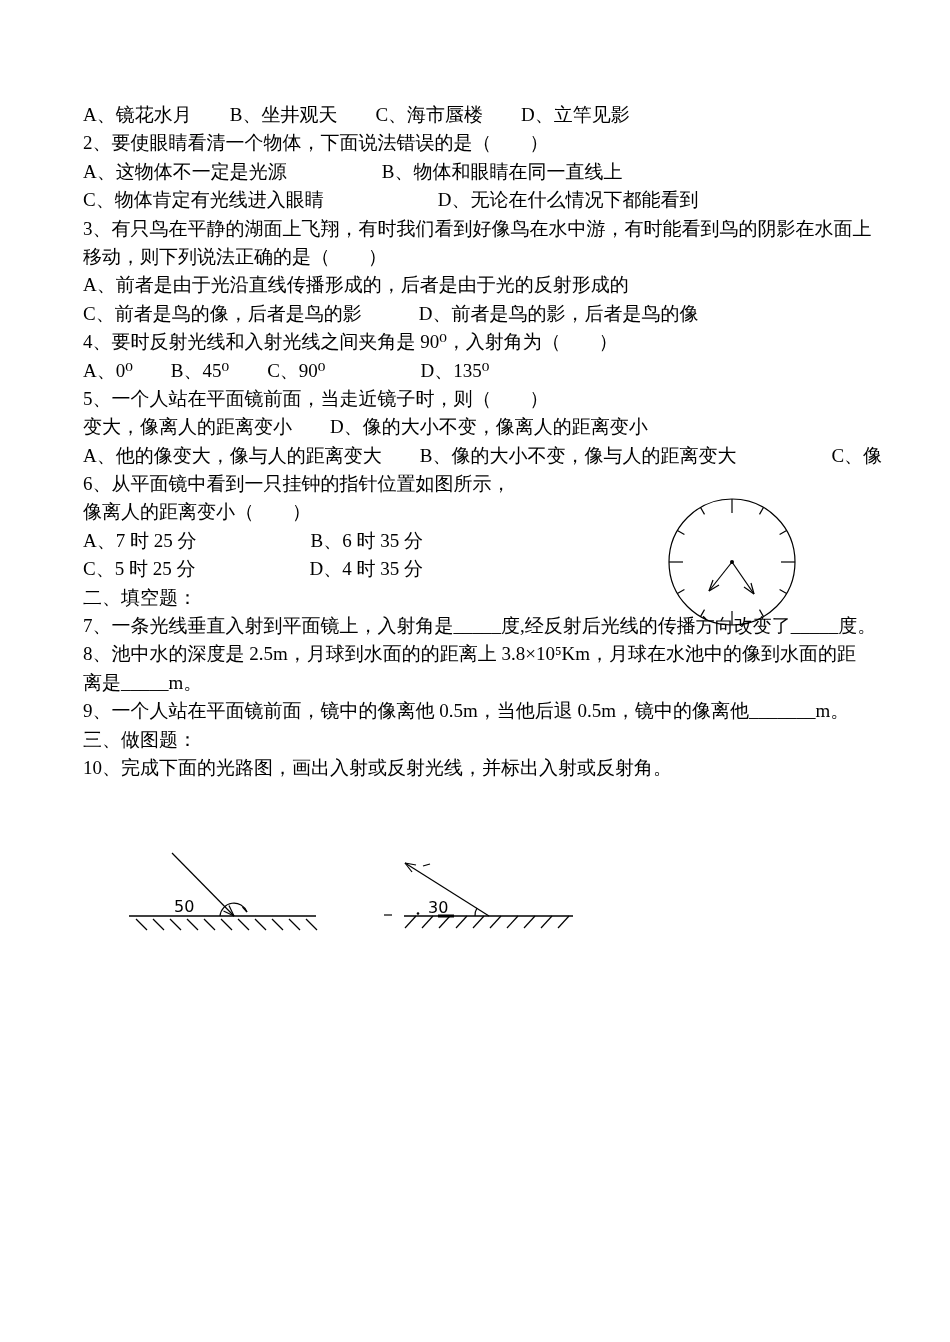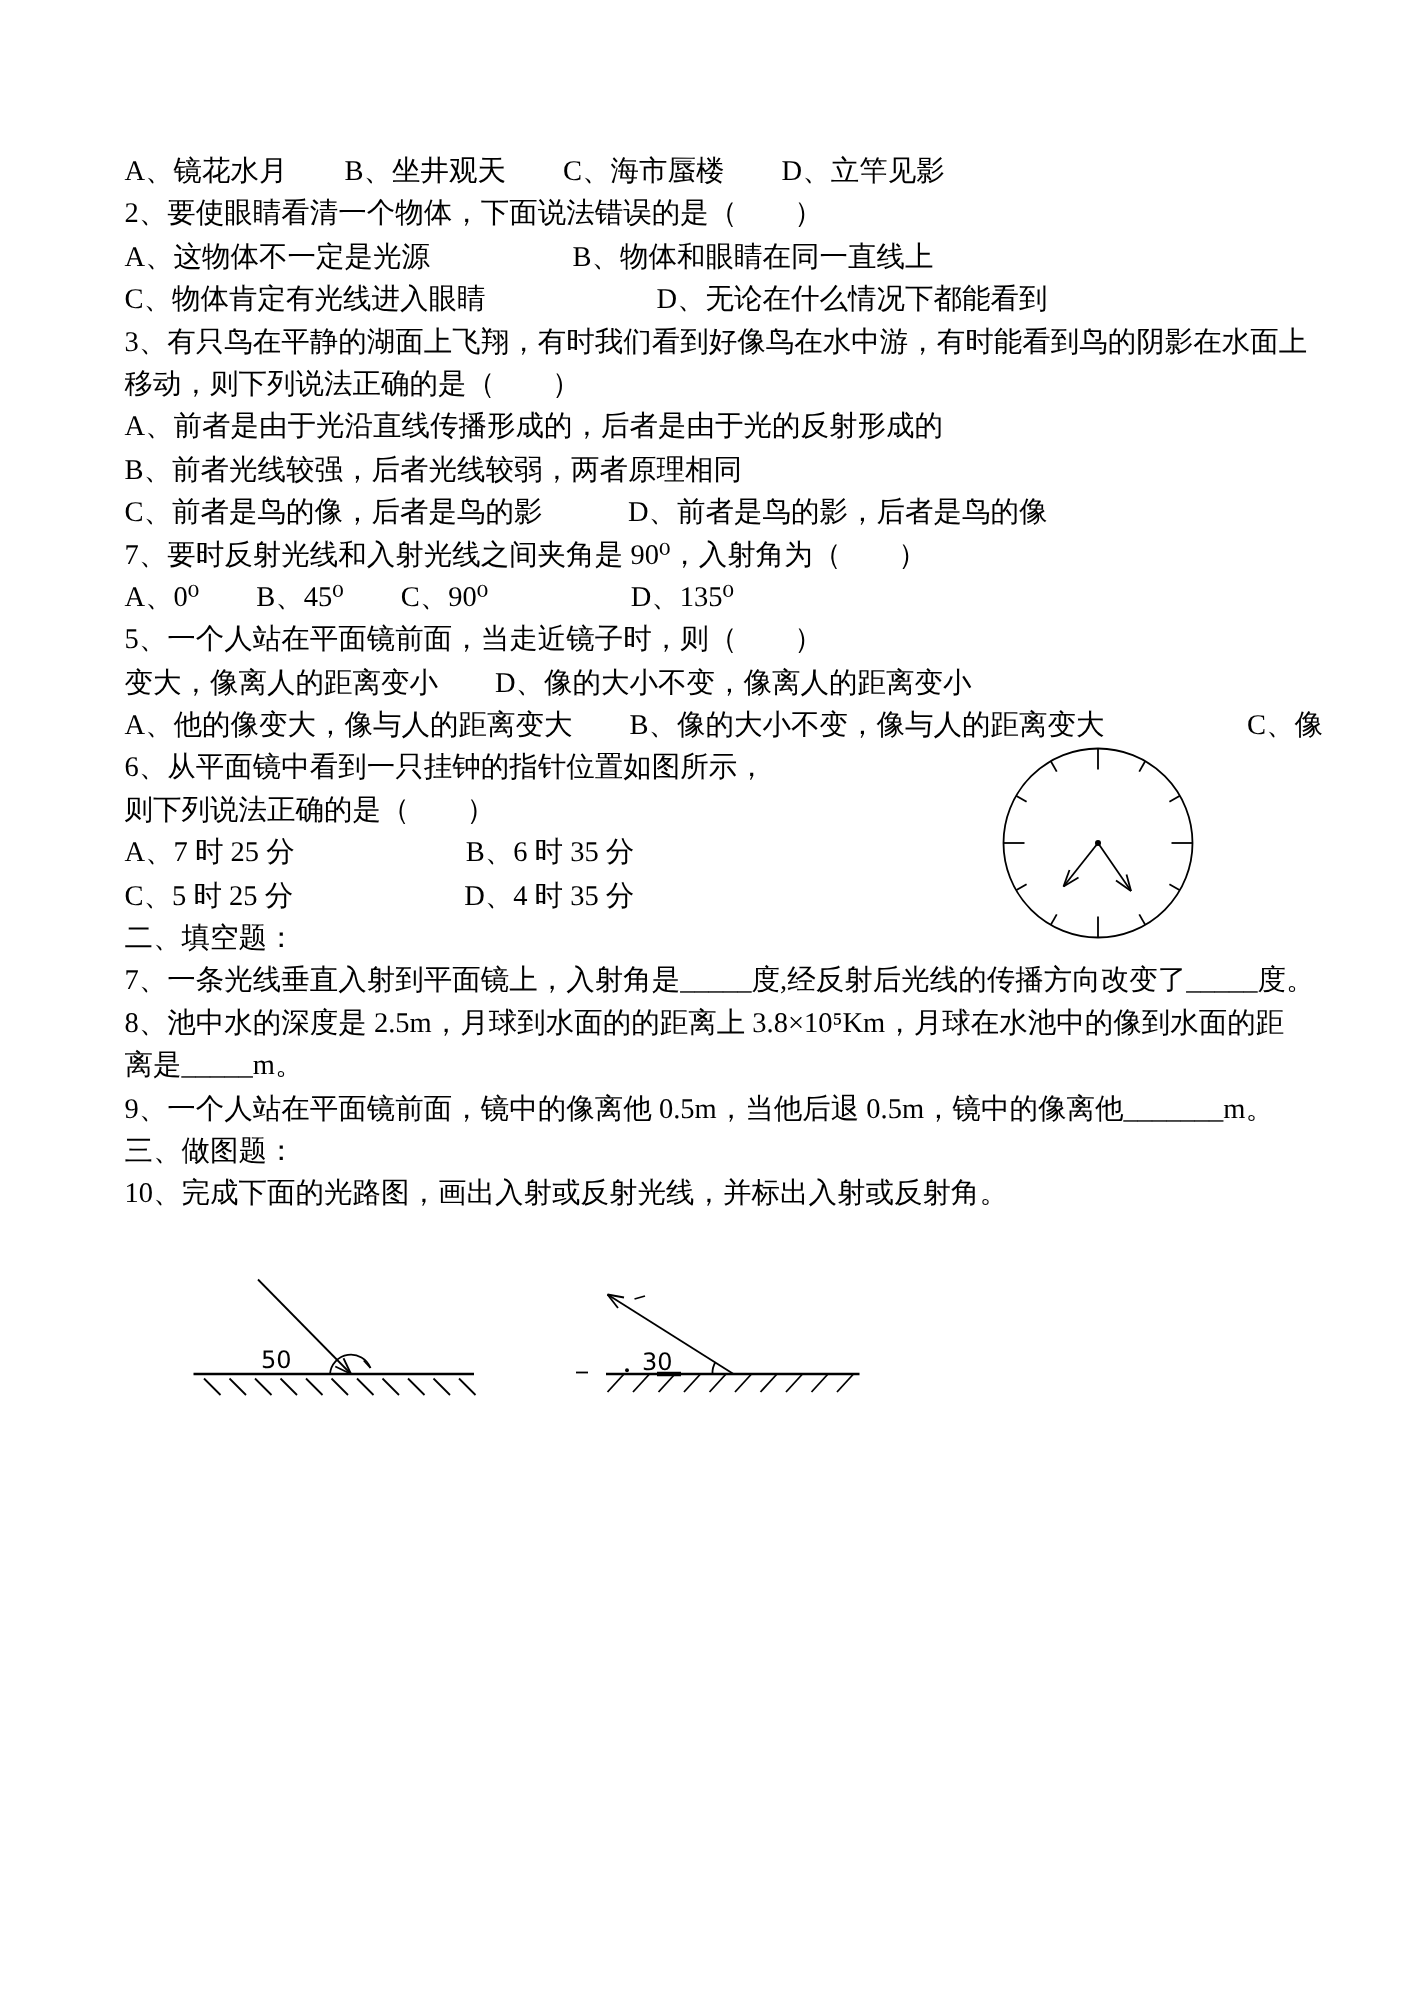--- a/index.html
+++ b/index.html
@@ -21,29 +21,28 @@
 <div class="page">
 
   <div id="text-lines" class="text-flow">
       <div class="line">A、镜花水月　　B、坐井观天　　C、海市蜃楼　　D、立竿见影</div>
       <div class="line">2、要使眼睛看清一个物体，下面说法错误的是（　　）</div>
       <div class="line">A、这物体不一定是光源　　　　　B、物体和眼睛在同一直线上</div>
       <div class="line">C、物体肯定有光线进入眼睛　　　　　　D、无论在什么情况下都能看到</div>
       <div class="line">3、有只鸟在平静的湖面上飞翔，有时我们看到好像鸟在水中游，有时能看到鸟的阴影在水面上</div>
       <div class="line">移动，则下列说法正确的是（　　）</div>
       <div class="line">A、前者是由于光沿直线传播形成的，后者是由于光的反射形成的</div>
-      <div class="line">B、前者光线较强，后者光线较弱，两者原理相同</div>
       <div class="line">C、前者是鸟的像，后者是鸟的影　　　D、前者是鸟的影，后者是鸟的像</div>
-      <div class="line">7、要时反射光线和入射光线之间夹角是 90⁰，入射角为（　　）</div>
+      <div class="line">4、要时反射光线和入射光线之间夹角是 90⁰，入射角为（　　）</div>
       <div class="line">A、0⁰　　B、45⁰　　C、90⁰　　　　　D、135⁰</div>
       <div class="line">5、一个人站在平面镜前面，当走近镜子时，则（　　）</div>
       <div class="line">变大，像离人的距离变小　　D、像的大小不变，像离人的距离变小</div>
       <div class="line">A、他的像变大，像与人的距离变大　　B、像的大小不变，像与人的距离变大　　　　　C、像</div>
       <div class="line">6、从平面镜中看到一只挂钟的指针位置如图所示，</div>
-      <div class="line">则下列说法正确的是（　　）</div>
+      <div class="line">像离人的距离变小（　　）</div>
       <div class="line">A、7 时 25 分　　　　　　B、6 时 35 分</div>
       <div class="line">C、5 时 25 分　　　　　　D、4 时 35 分</div>
       <div class="line">二、填空题：</div>
       <div class="line">7、一条光线垂直入射到平面镜上，入射角是_____度,经反射后光线的传播方向改变了_____度。</div>
       <div class="line">8、池中水的深度是 2.5m，月球到水面的的距离上 3.8×10⁵Km，月球在水池中的像到水面的距</div>
       <div class="line">离是_____m。</div>
       <div class="line">9、一个人站在平面镜前面，镜中的像离他 0.5m，当他后退 0.5m，镜中的像离他_______m。</div>
       <div class="line">三、做图题：</div>
       <div class="line">10、完成下面的光路图，画出入射或反射光线，并标出入射或反射角。</div>
       <div class="line"></div>

